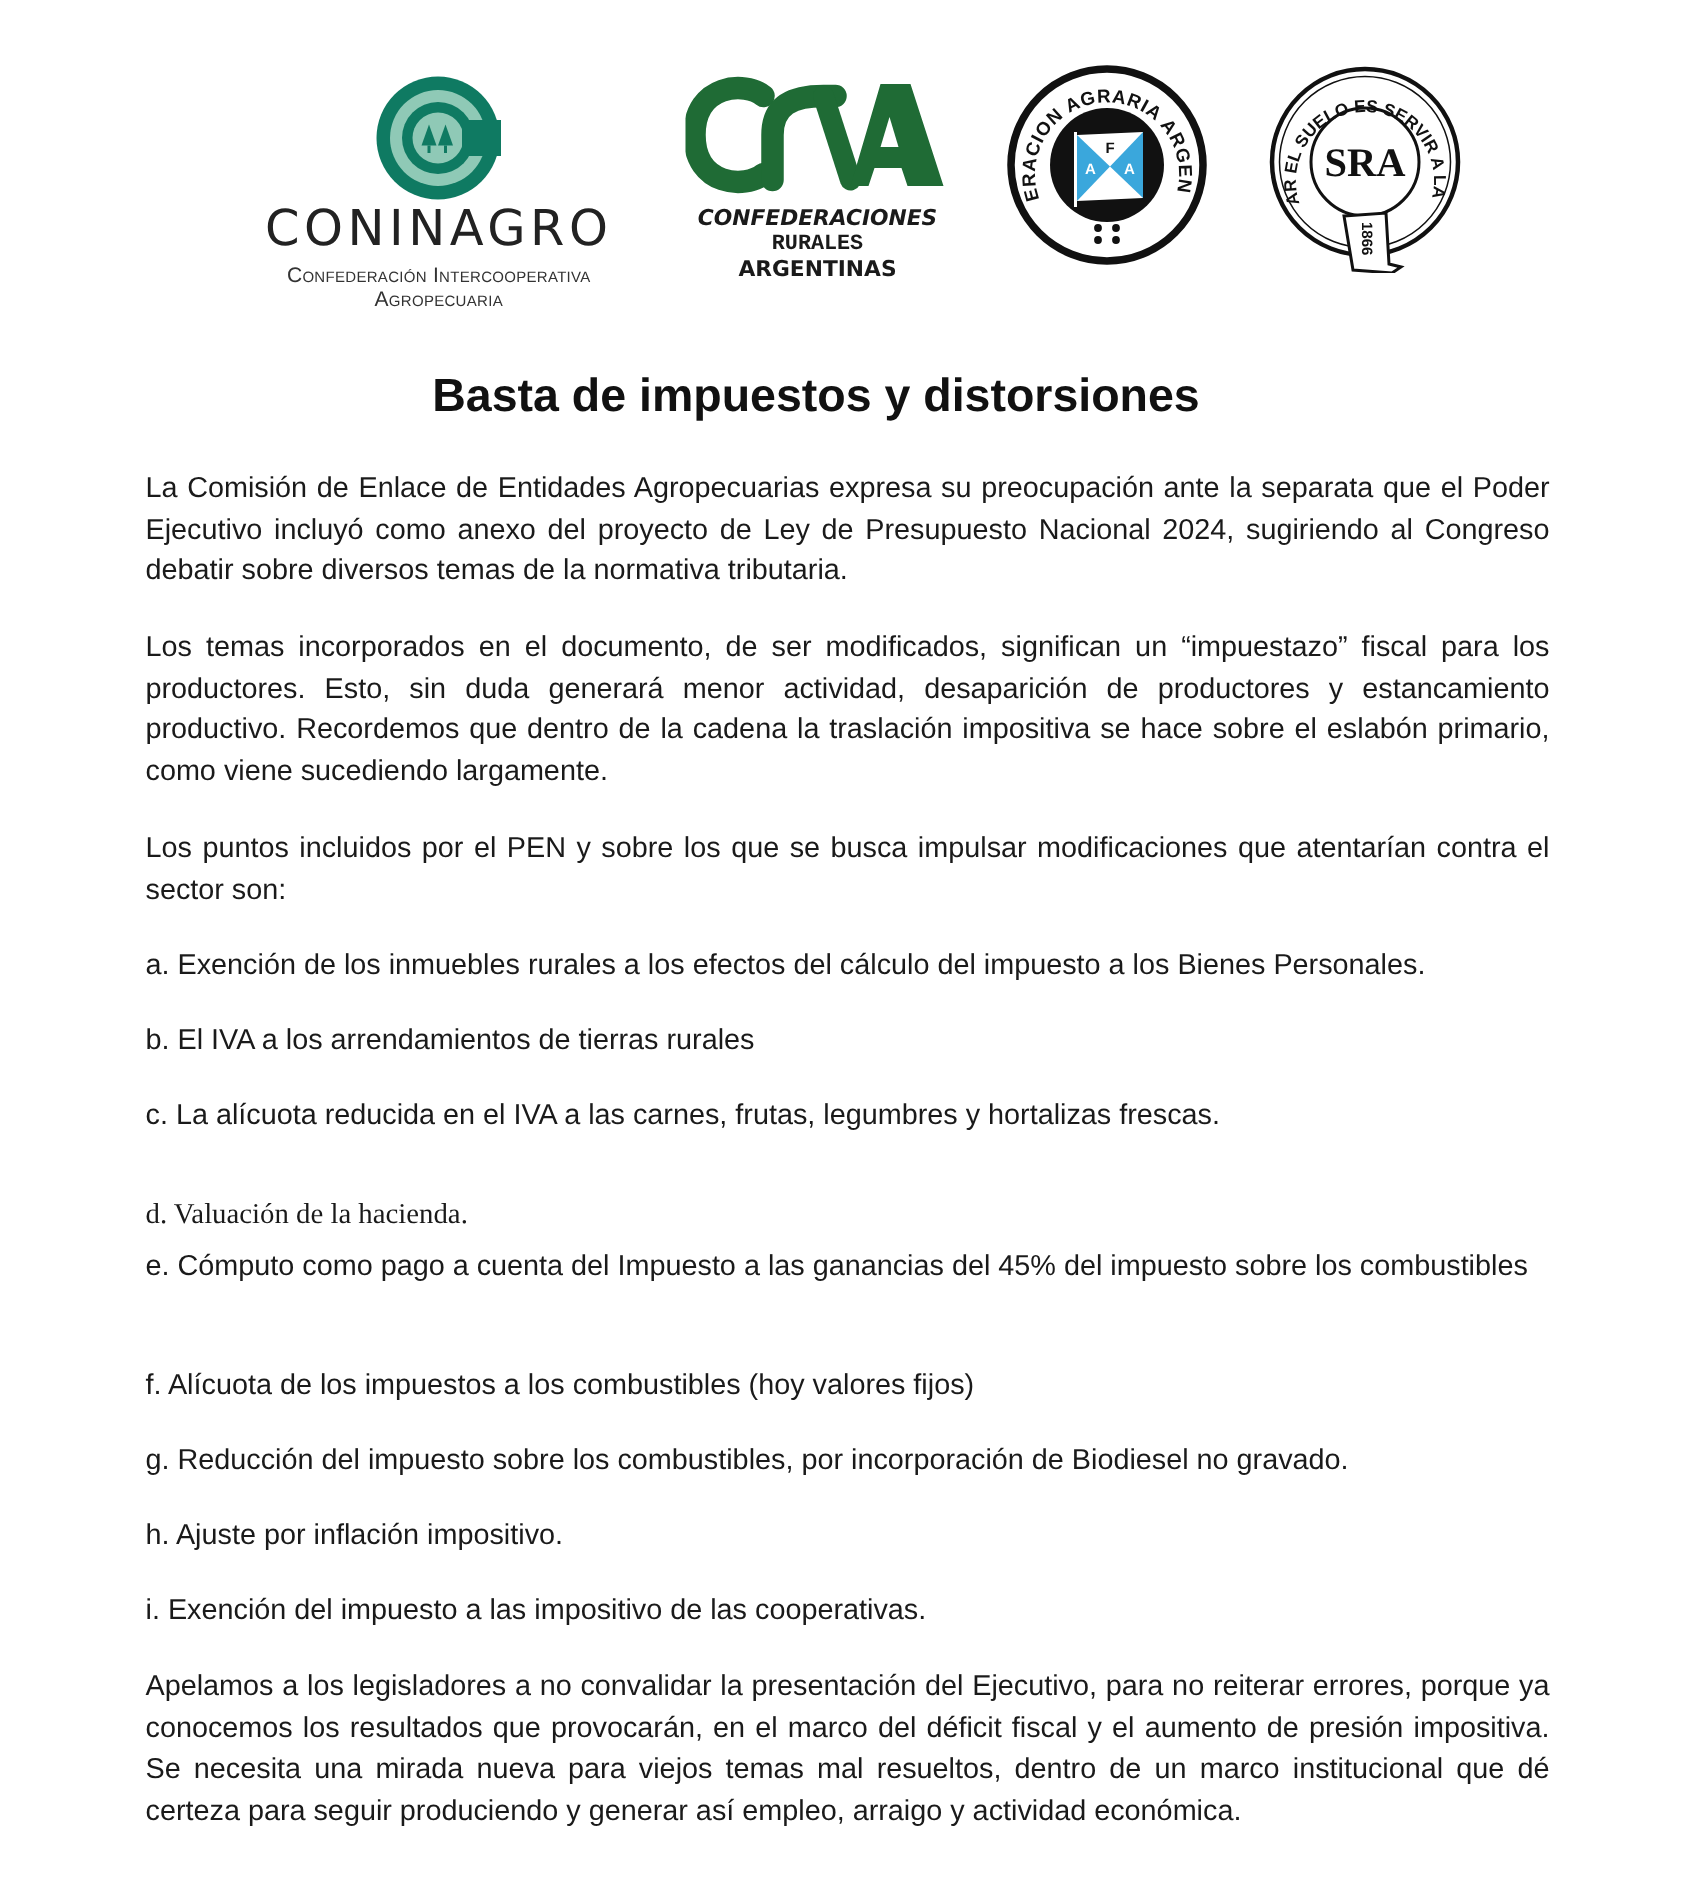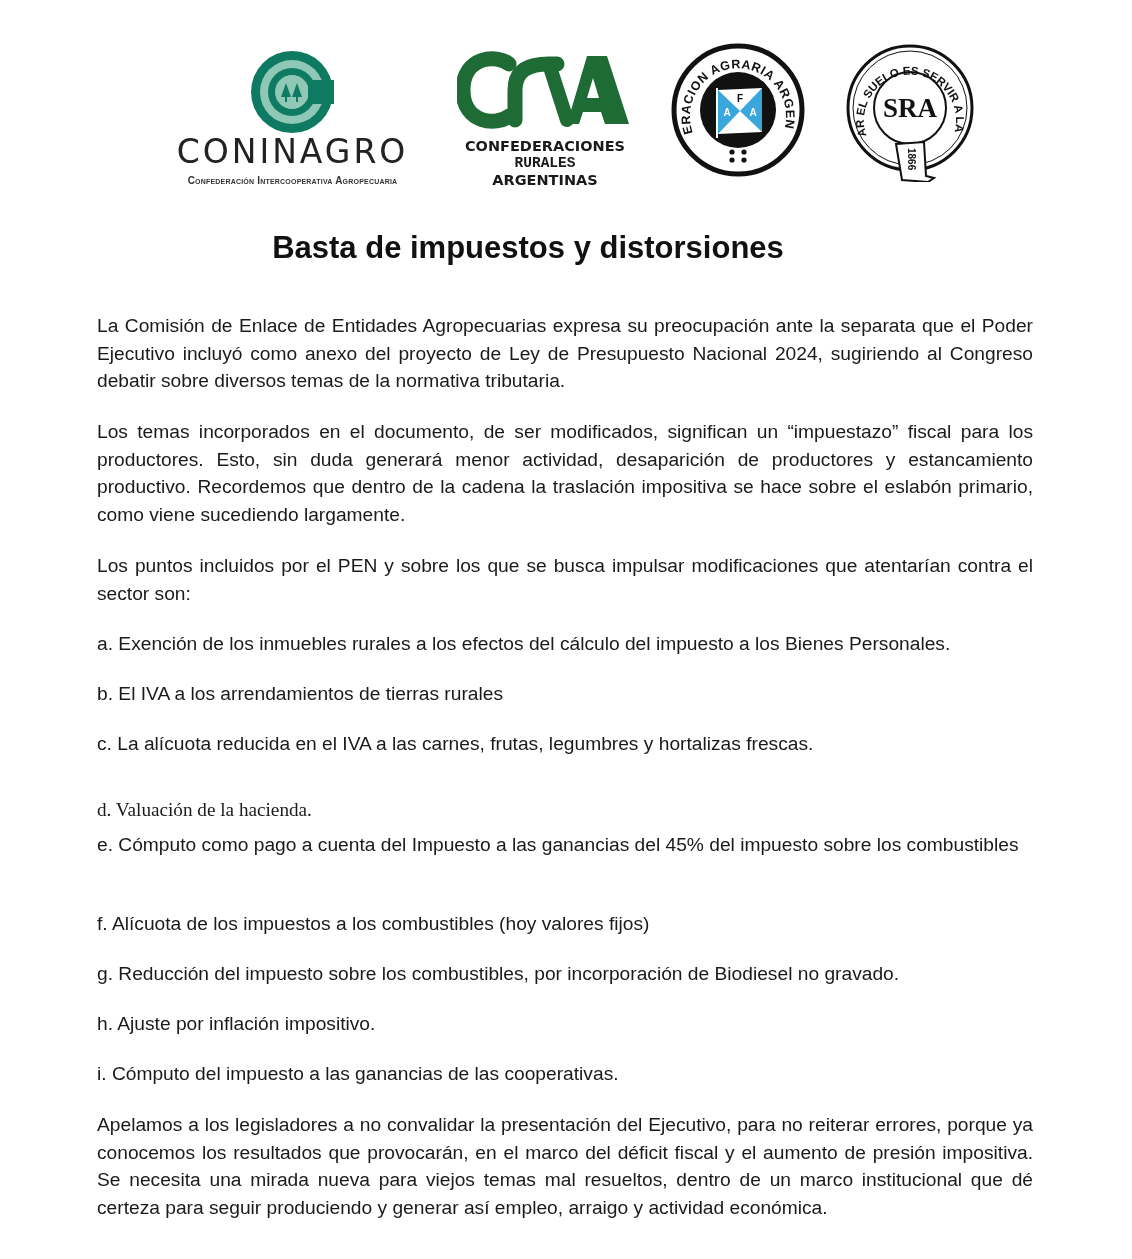--- a/index.html
+++ b/index.html
@@ -4,36 +4,36 @@
 <style>
   html, body { margin: 0; padding: 0; background: #ffffff; }
   body { width: 1132px; height: 1259px; position: relative; overflow: hidden; font-family: "Liberation Sans", sans-serif; color: #111; }
 
   .logos { position: absolute; top: 40px; left: 0; width: 1132px; height: 150px; }
 
   
   .coninagro { position: absolute; left: 160px; top: 10px; width: 265px; height: 135px; }
   .coninagro svg { position: absolute; left: 90px; top: 0; }
   .coninagro .name { position: absolute; left: 0; top: 84px; width: 265px; text-align: center; font-family: "DejaVu Sans", sans-serif; font-size: 33px; letter-spacing: 3px; color: #222; font-weight: normal; line-height: 36px; }
-  .coninagro .sub { position: absolute; left: 0; top: 125px; width: 265px; text-align: center; font-size: 10px; font-weight: bold; color: #333; letter-spacing: 0.2px; font-variant: small-caps; }
+  .coninagro .sub { position: absolute; left: 0; top: 125px; width: 265px; text-align: center; font-size: 14px; font-weight: normal; color: #333; letter-spacing: 0.2px; font-variant: small-caps; }
 
   
   .cra { position: absolute; left: 455px; top: 10px; width: 180px; height: 135px; }
   .cra svg { position: absolute; left: 2px; top: 0; }
   .cra .t { position: absolute; left: 0; width: 180px; text-align: center; font-family: "DejaVu Sans", sans-serif; font-weight: bold; font-size: 14.5px; color: #1a1a1a; line-height: 17px; }
-  .cra .t1 { top: 88px; }
+  .cra .t1 { top: 88px; font-style: italic; }
   .cra .t2 { top: 105px; font-family: Liberation Mono, monospace; }
   .cra .t3 { top: 122px; }
 
   
   .faa { position: absolute; left: 670px; top: 2px; width: 136px; height: 136px; }
   
   .sra { position: absolute; left: 842px; top: 2px; width: 136px; height: 140px; }
 
-  .title { position: absolute; left: 0; top: 230px; width: 1056px; text-align: center; font-size: 31px; font-weight: bold; color: #111; margin: 0; }
+  .title { position: absolute; left: 0; top: 230px; width: 1056px; text-align: center; font-size: 31px; font-weight: bold; color: #111; margin: 16px; }
 
   .content { position: absolute; left: 81px; top: 296px; width: 968px; font-size: 19.2px; line-height: 27.5px; color: #1a1a1a; }
   .content p { margin: 16px; text-align: justify; }
   .p1 { position: absolute; top: 0; }
   .p2 { position: absolute; top: 106px; }
   .p3 { position: absolute; top: 240px; }
   .li { position: absolute; left: 0; width: 968px; }
   .la { top: 318px; } .lb { top: 368px; } .lc { top: 418px; } .ld { top: 484px; font-family: Liberation Serif, serif; }
   .le { top: 519px; } .lf { top: 598px; } .lg { top: 648px; } .lh { top: 698px; } .lii { top: 748px; }
   .p4 { position: absolute; top: 799px; }
@@ -125,16 +125,16 @@
   <p class="p3">Los puntos incluidos por el PEN y sobre los que se busca impulsar modificaciones que atentarían contra el sector son:</p>
 
   <p class="li la">a. Exención de los inmuebles rurales a los efectos del cálculo del impuesto a los Bienes Personales.</p>
   <p class="li lb">b. El IVA a los arrendamientos de tierras rurales</p>
   <p class="li lc">c. La alícuota reducida en el IVA a las carnes, frutas, legumbres y hortalizas frescas.</p>
   <p class="li ld">d. Valuación de la hacienda.</p>
   <p class="li le">e. Cómputo como pago a cuenta del Impuesto a las ganancias del 45% del impuesto sobre los combustibles</p>
   <p class="li lf">f. Alícuota de los impuestos a los combustibles (hoy valores fijos)</p>
   <p class="li lg">g. Reducción del impuesto sobre los combustibles, por incorporación de Biodiesel no gravado.</p>
   <p class="li lh">h. Ajuste por inflación impositivo.</p>
-  <p class="li lii">i. Cómputo del impuesto a las ganancias de las cooperativas.</p>
+  <p class="li lii">i. Exención del impuesto a las impositivo de las cooperativas.</p>
 
   <p class="p4">Apelamos a los legisladores a no convalidar la presentación del Ejecutivo,  para no reiterar errores, porque ya conocemos los resultados que provocarán, en el marco del déficit fiscal y el aumento de presión impositiva. Se necesita una mirada nueva para viejos temas mal resueltos, dentro de un marco institucional que dé certeza para seguir produciendo y generar así empleo, arraigo y actividad económica.</p>
 </div>
 
 </body></html>

